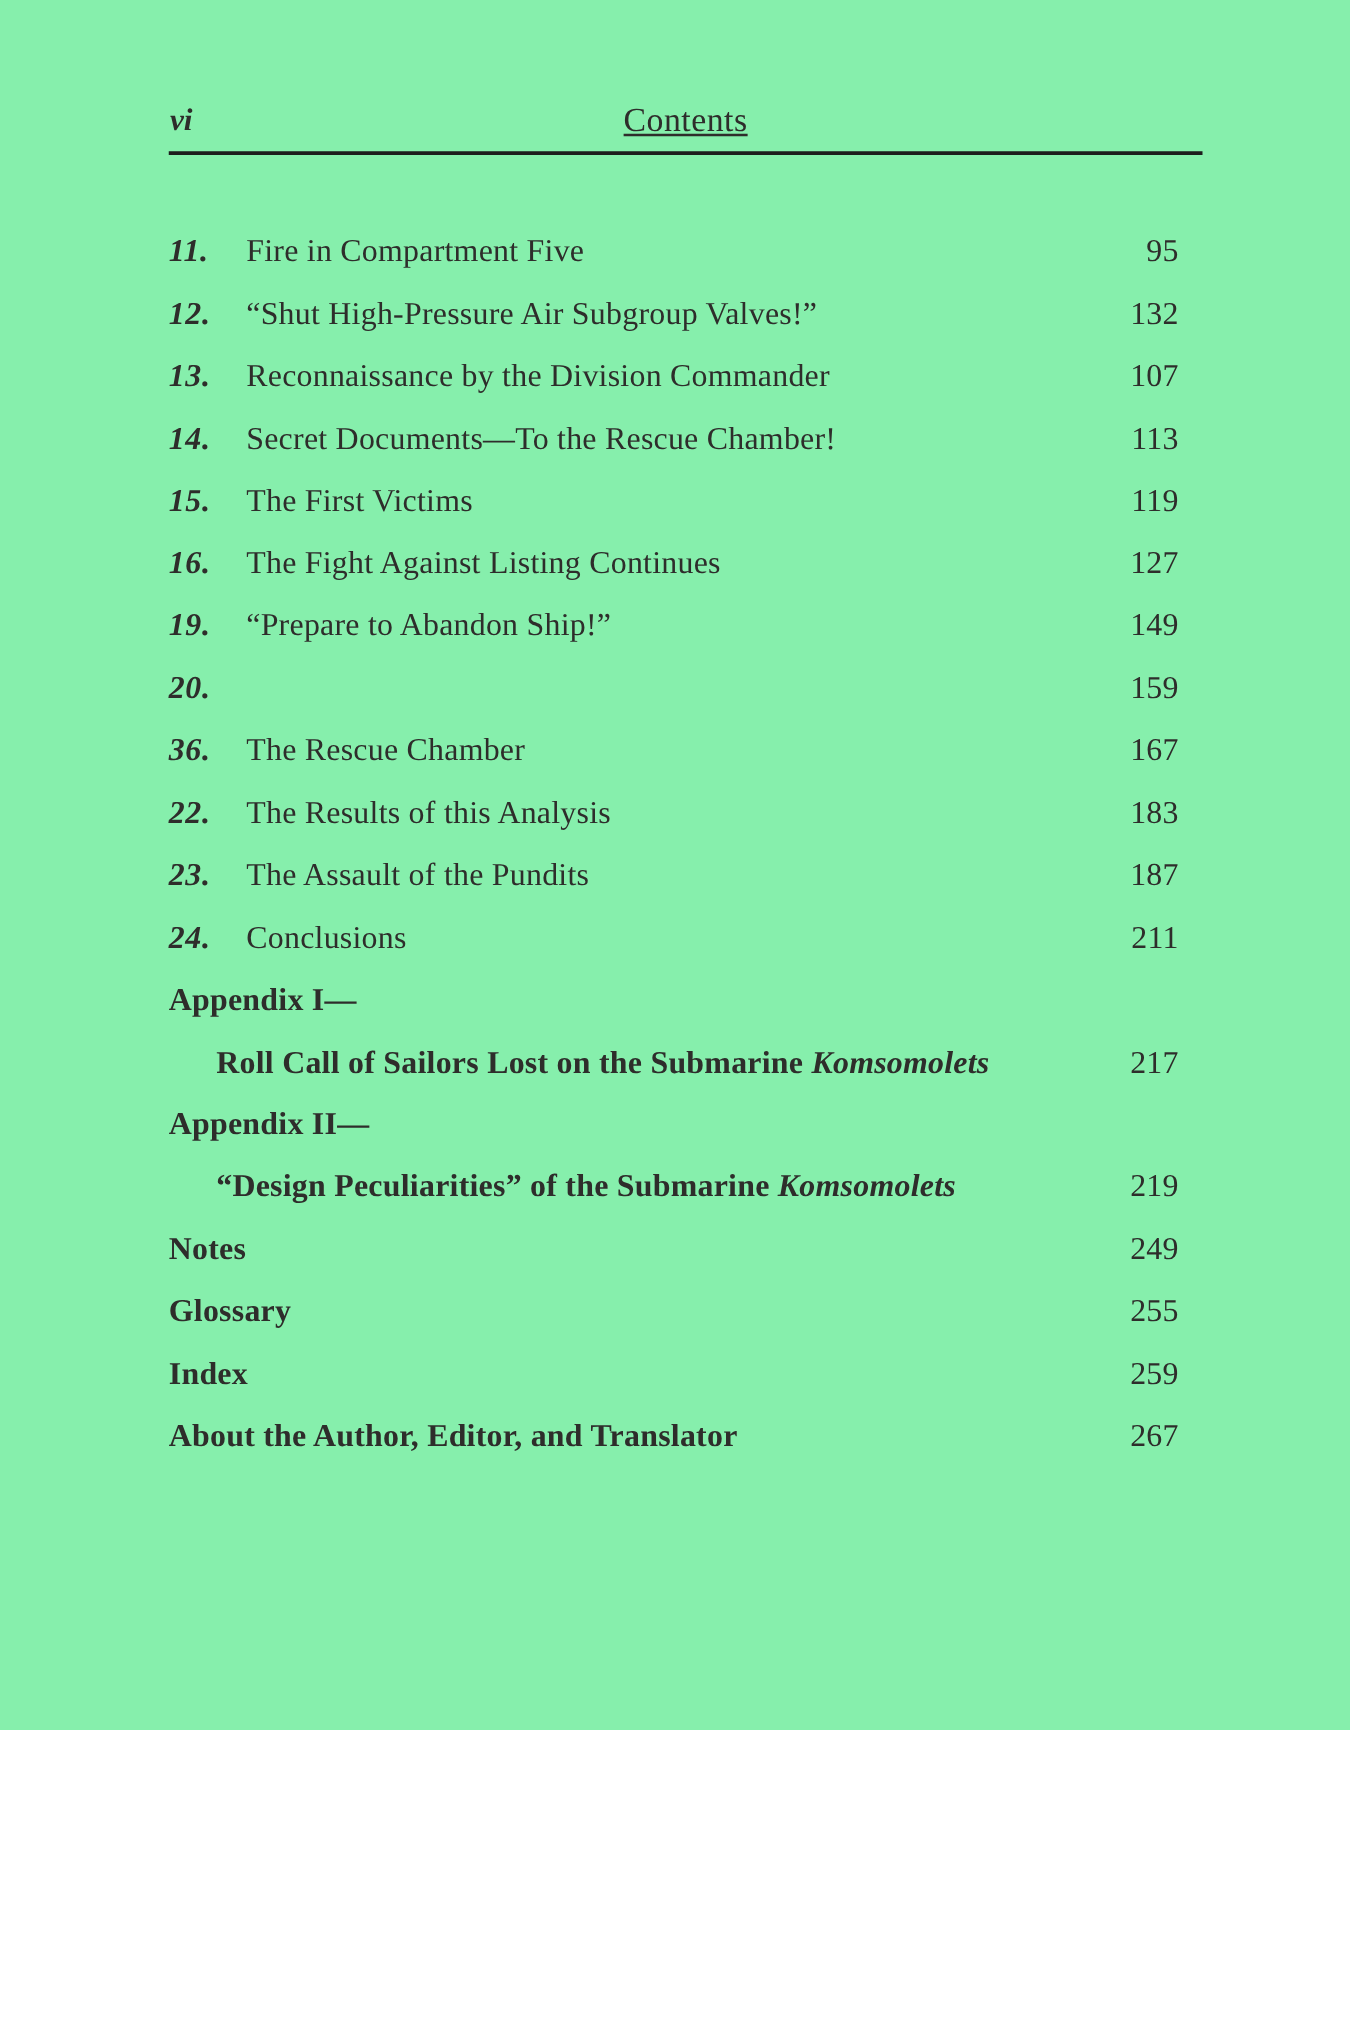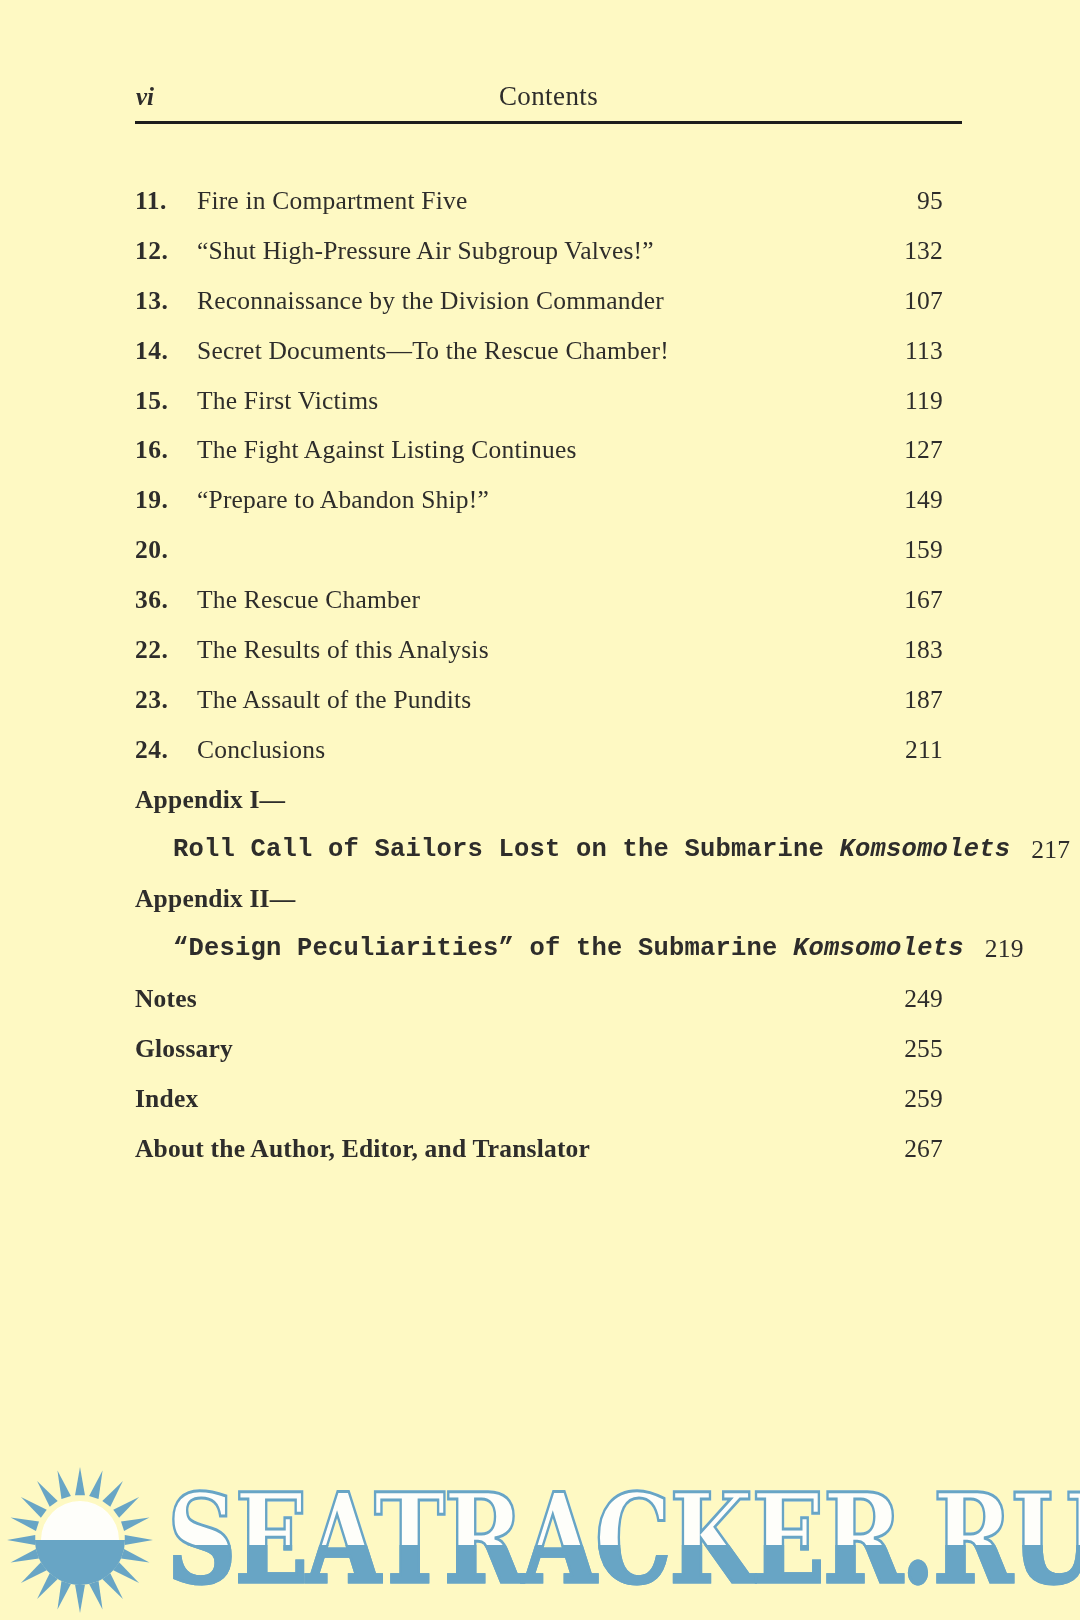--- a/index.html
+++ b/index.html
@@ -1,44 +1,44 @@
 <!DOCTYPE html>
 <html style="--wm: #5d9fc6;"><head>
 <meta charset="utf-8">
 <style>
   html,body { margin:0; padding:0; background:#ffffff; }
   .page {
-    position:relative; width:1080px; height:1620px; background:#fef9c3;
+    position:relative; width:1080px; height:1384px; background:#86efac;
     font-family:"Liberation Serif", serif; color:#2e2d2b; overflow:hidden;
   }
   
   .folio {
     position:absolute; left:136px; top:84px;
     font-size:25px; font-style:italic; font-weight:bold; line-height:1;
   }
   .head-title {
     position:absolute; left:135px; top:83px; width:827px;
-    text-align:center; font-size:27px; line-height:1; letter-spacing:0.4px;
+    text-align:center; font-size:27px; line-height:1; letter-spacing:0.4px;text-decoration:underline;
   }
   .head-rule {
     position:absolute; left:135px; top:121px; width:827px; height:3px;
     background:#1d1d1d;
   }
   
   .toc { position:absolute; left:135px; top:176px; width:808px; }
   .row {
     display:flex; height:49.9px; line-height:49.9px;
     font-size:25.5px; letter-spacing:0.2px; white-space:nowrap;
   }
-  .row .num  { flex:none; width:62px; font-weight:bold; letter-spacing:0.5px; }
+  .row .num  { flex:none; width:62px; font-weight:bold; font-style:italic; letter-spacing:0.5px; }
   .row .ttl  { flex:none; }
   .row .fill { flex:1; }
   .row .pg   { flex:none; min-width:60px; text-align:right;font-family:Liberation Serif, serif; }
   .section-head .ttl, .section-sub .ttl, .back-matter .ttl { font-weight:bold; }
-  .section-sub .ttl { padding-left:38px;font-family:Liberation Mono, monospace; }
+  .section-sub .ttl { padding-left:38px; }
   .em { font-weight:bold; font-style:italic; }
   
   :root { --wm:#5d9fc6; }
   .wm-sun { position:absolute; left:5px; top:1465px; opacity:0.93; }
   .wm-text {
     position:absolute; left:167px; top:1478px; height:123px;
     font-family:"DejaVu Serif", serif; font-weight:bold;
     font-size:123px; line-height:1; letter-spacing:-2px; white-space:nowrap;
     transform:scaleX(0.78); transform-origin:left top;
     -webkit-text-stroke:3px var(--wm);

